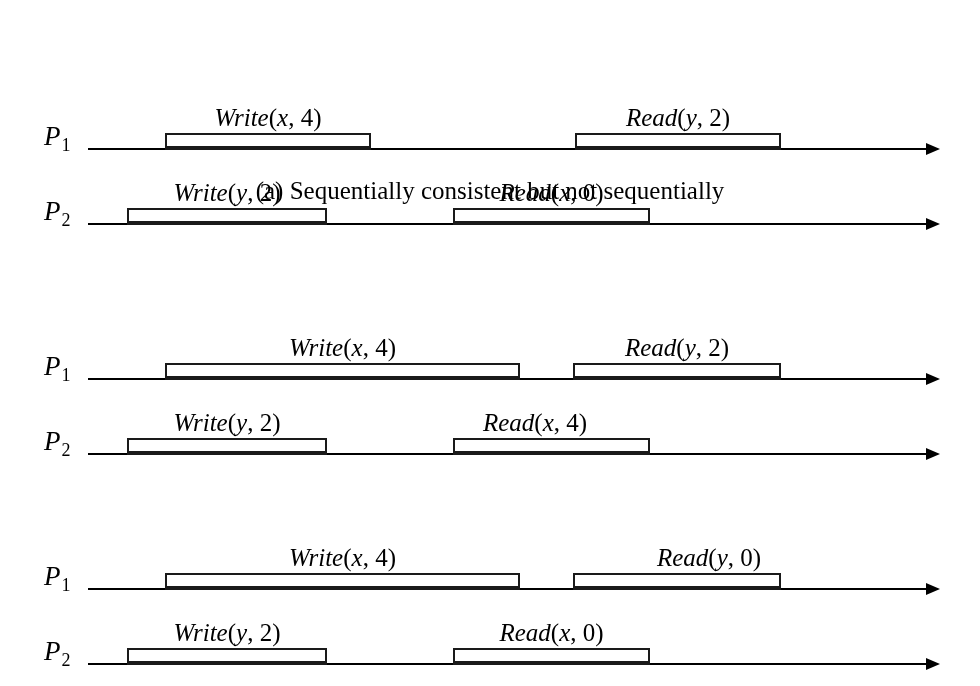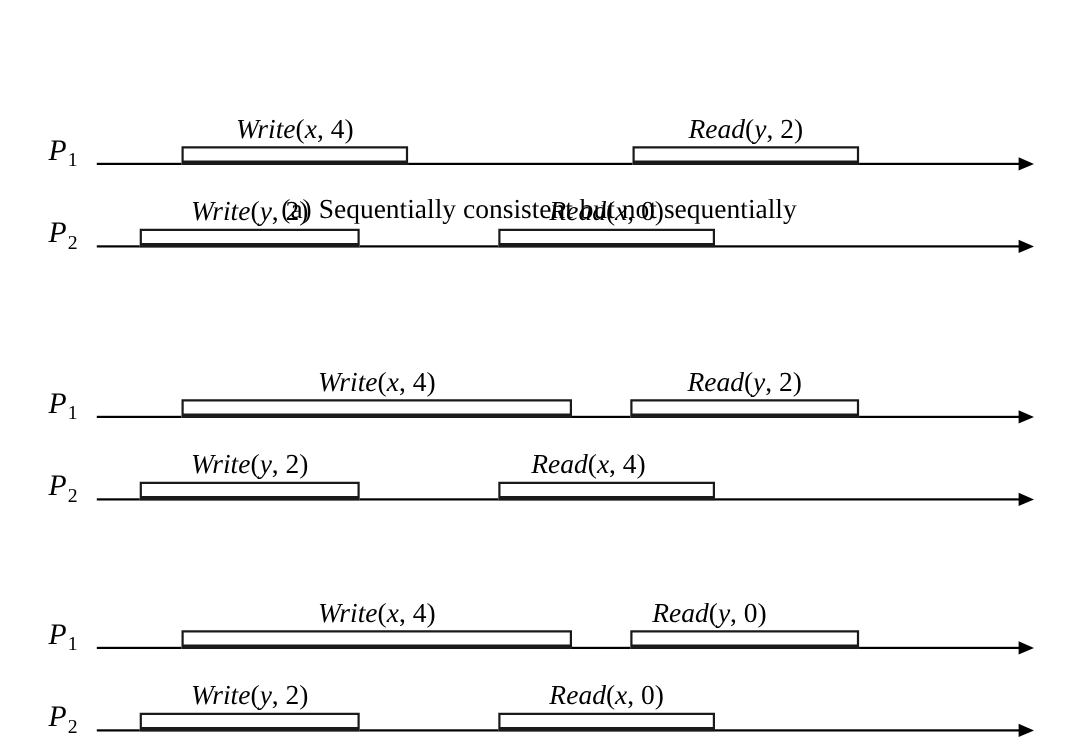--- a/index.html
+++ b/index.html
@@ -152,21 +152,21 @@
       </div>
     </div>
     <div class="panel" style="top: 480px;">
       <div class="track" style="top: 50px;">
         <div class="proc-label"><span>P</span><span class="sub">1</span></div>
         <div class="axis" style="left: 88px; width: 840px;"></div>
         <div class="axis-head"></div>
         <div class="op" style="left: 165px; width: 355px;"></div>
         <div class="op-label" style="left: 342.5px;"><span>Write</span><span class="upright">(</span><span>x</span><span class="upright">, </span><span class="upright">4</span><span class="upright">)</span></div>
         <div class="op" style="left: 573px; width: 208px;"></div>
-        <div class="op-label" style="left: 645px; margin-top: 33px;"><span>Read</span><span class="upright">(</span><span>y</span><span class="upright">, </span><span class="upright">0</span><span class="upright">)</span></div>
+        <div class="op-label" style="left: 709px; margin-top: 33px;"><span>Read</span><span class="upright">(</span><span>y</span><span class="upright">, </span><span class="upright">0</span><span class="upright">)</span></div>
       </div>
       <div class="track" style="top: 125px;">
         <div class="proc-label"><span>P</span><span class="sub">2</span></div>
         <div class="axis" style="left: 88px; width: 840px;"></div>
         <div class="axis-head"></div>
         <div class="op" style="left: 127px; width: 200px;"></div>
         <div class="op-label" style="left: 227px;"><span>Write</span><span class="upright">(</span><span>y</span><span class="upright">, </span><span class="upright">2</span><span class="upright">)</span></div>
         <div class="op" style="left: 453px; width: 197px;"></div>
         <div class="op-label" style="left: 551.5px;"><span>Read</span><span class="upright">(</span><span>x</span><span class="upright">, </span><span class="upright">0</span><span class="upright">)</span></div>
       </div>

